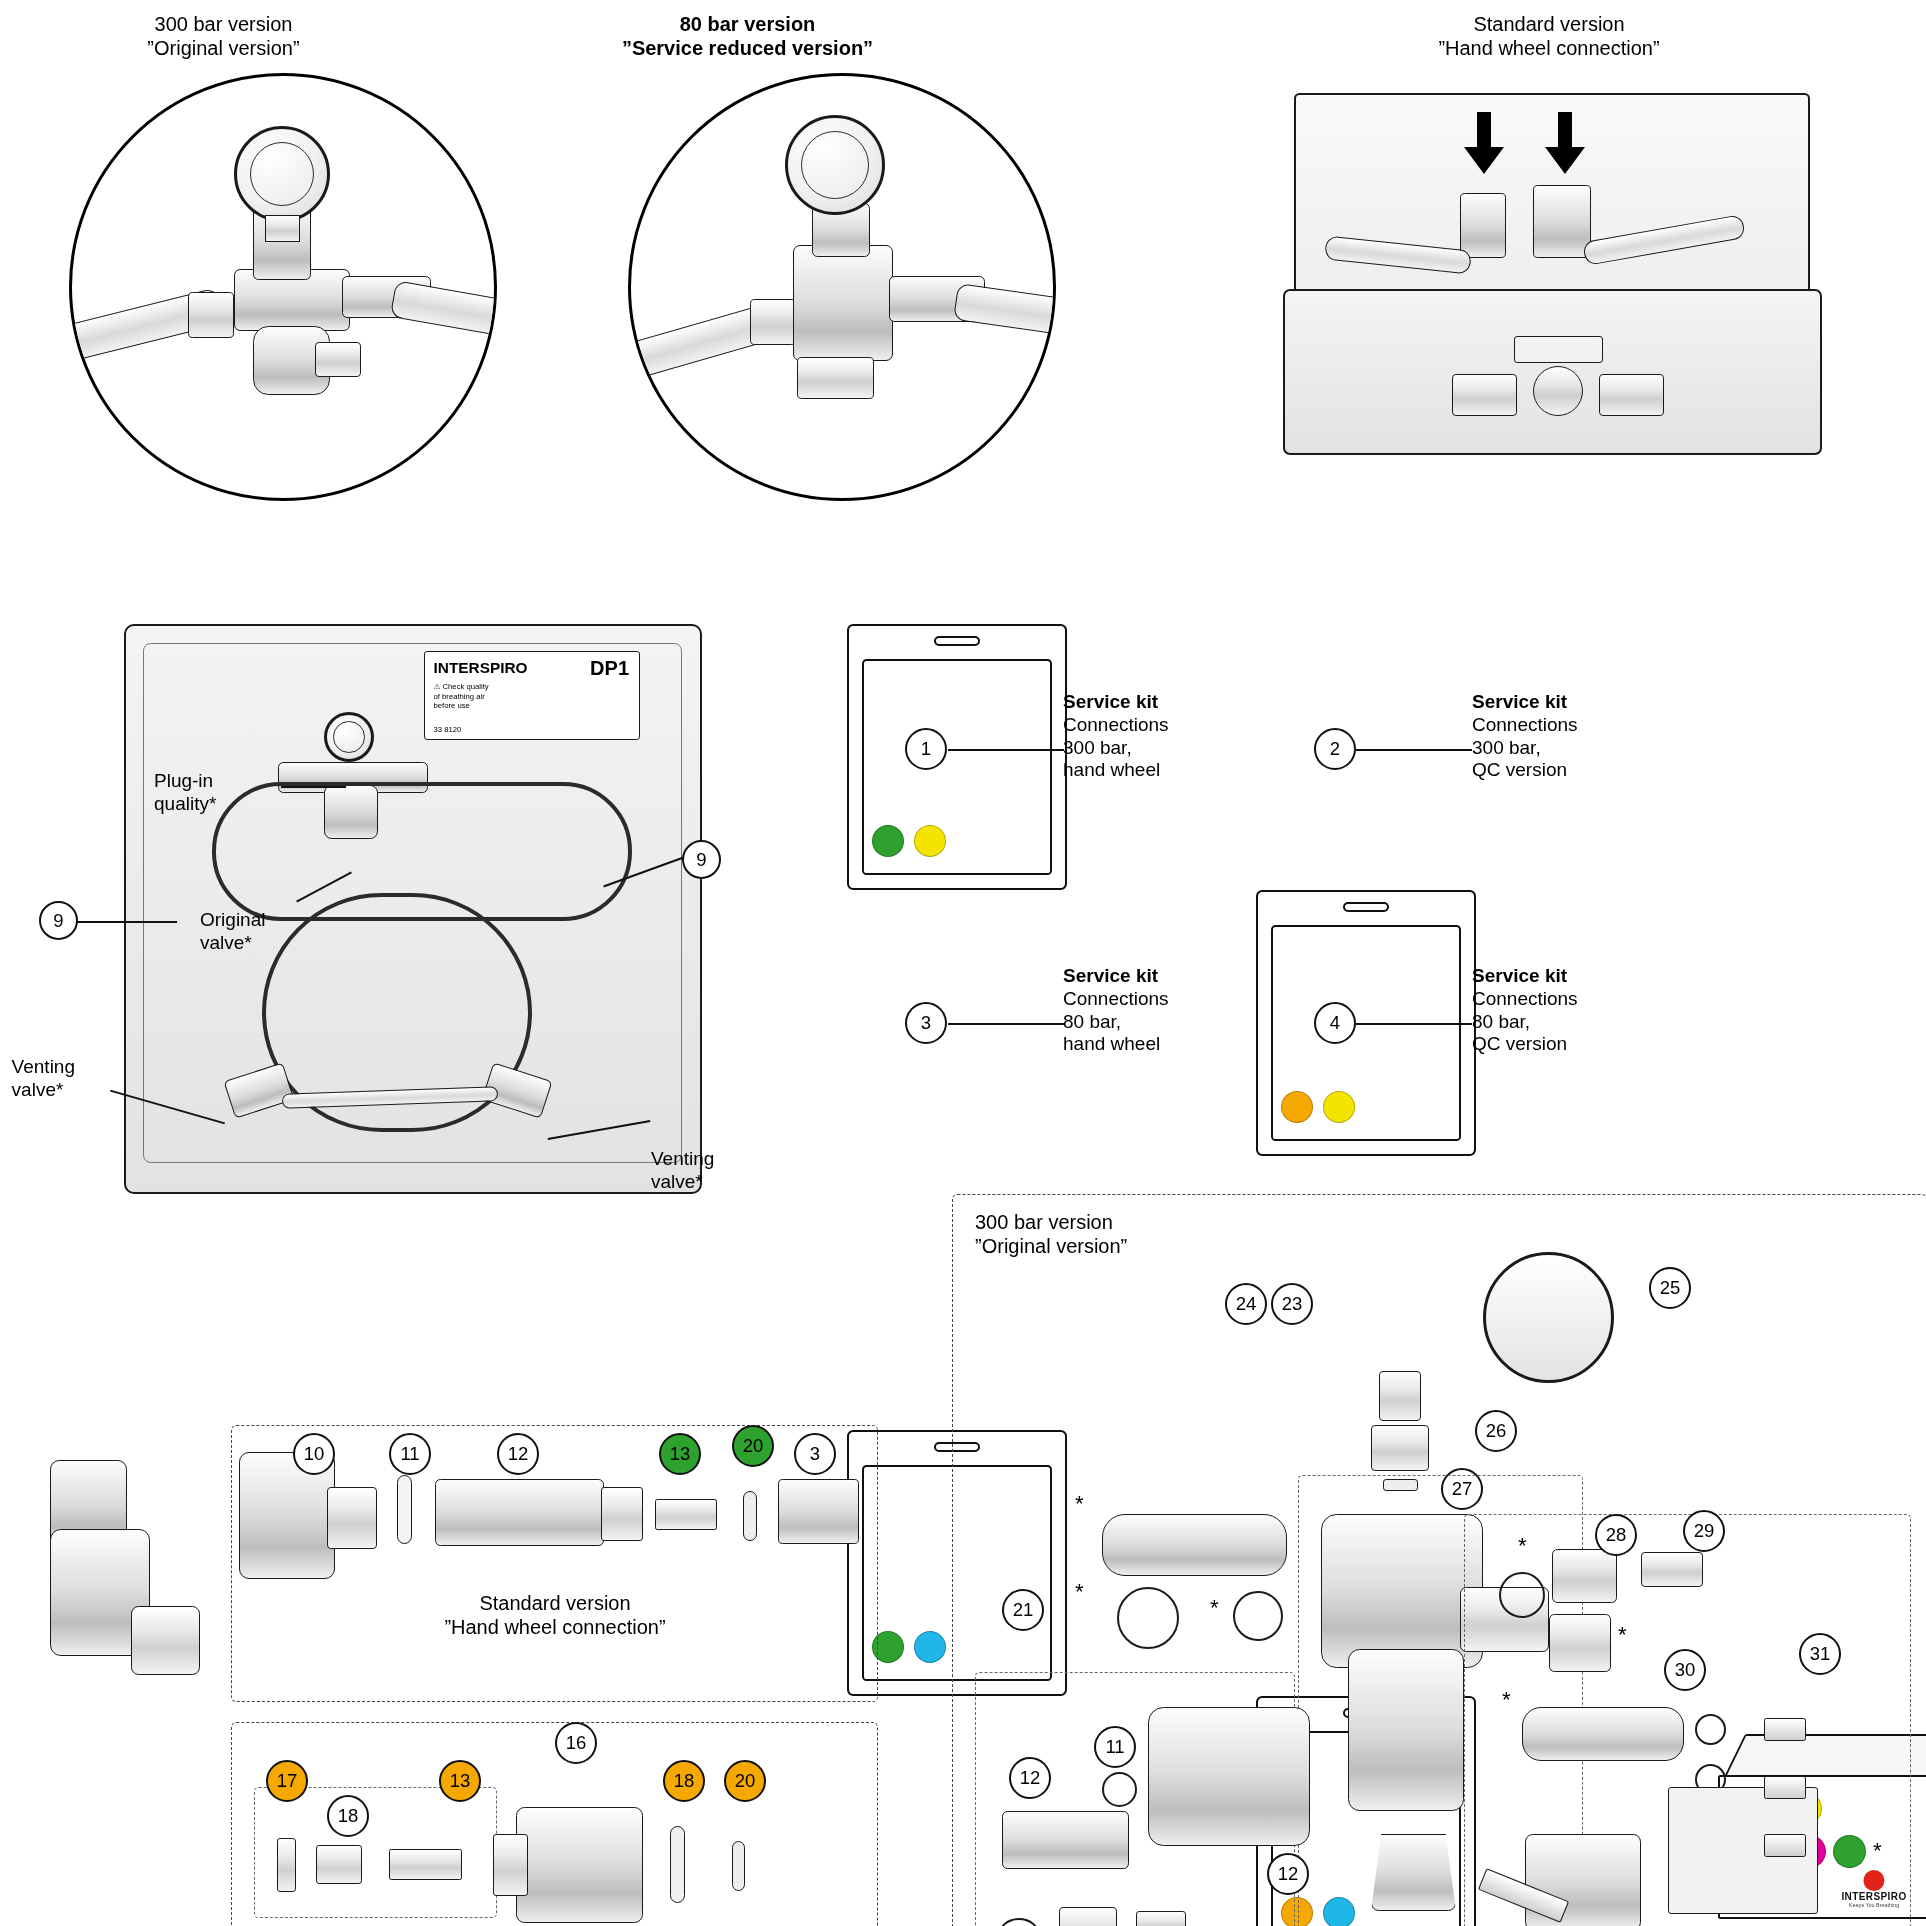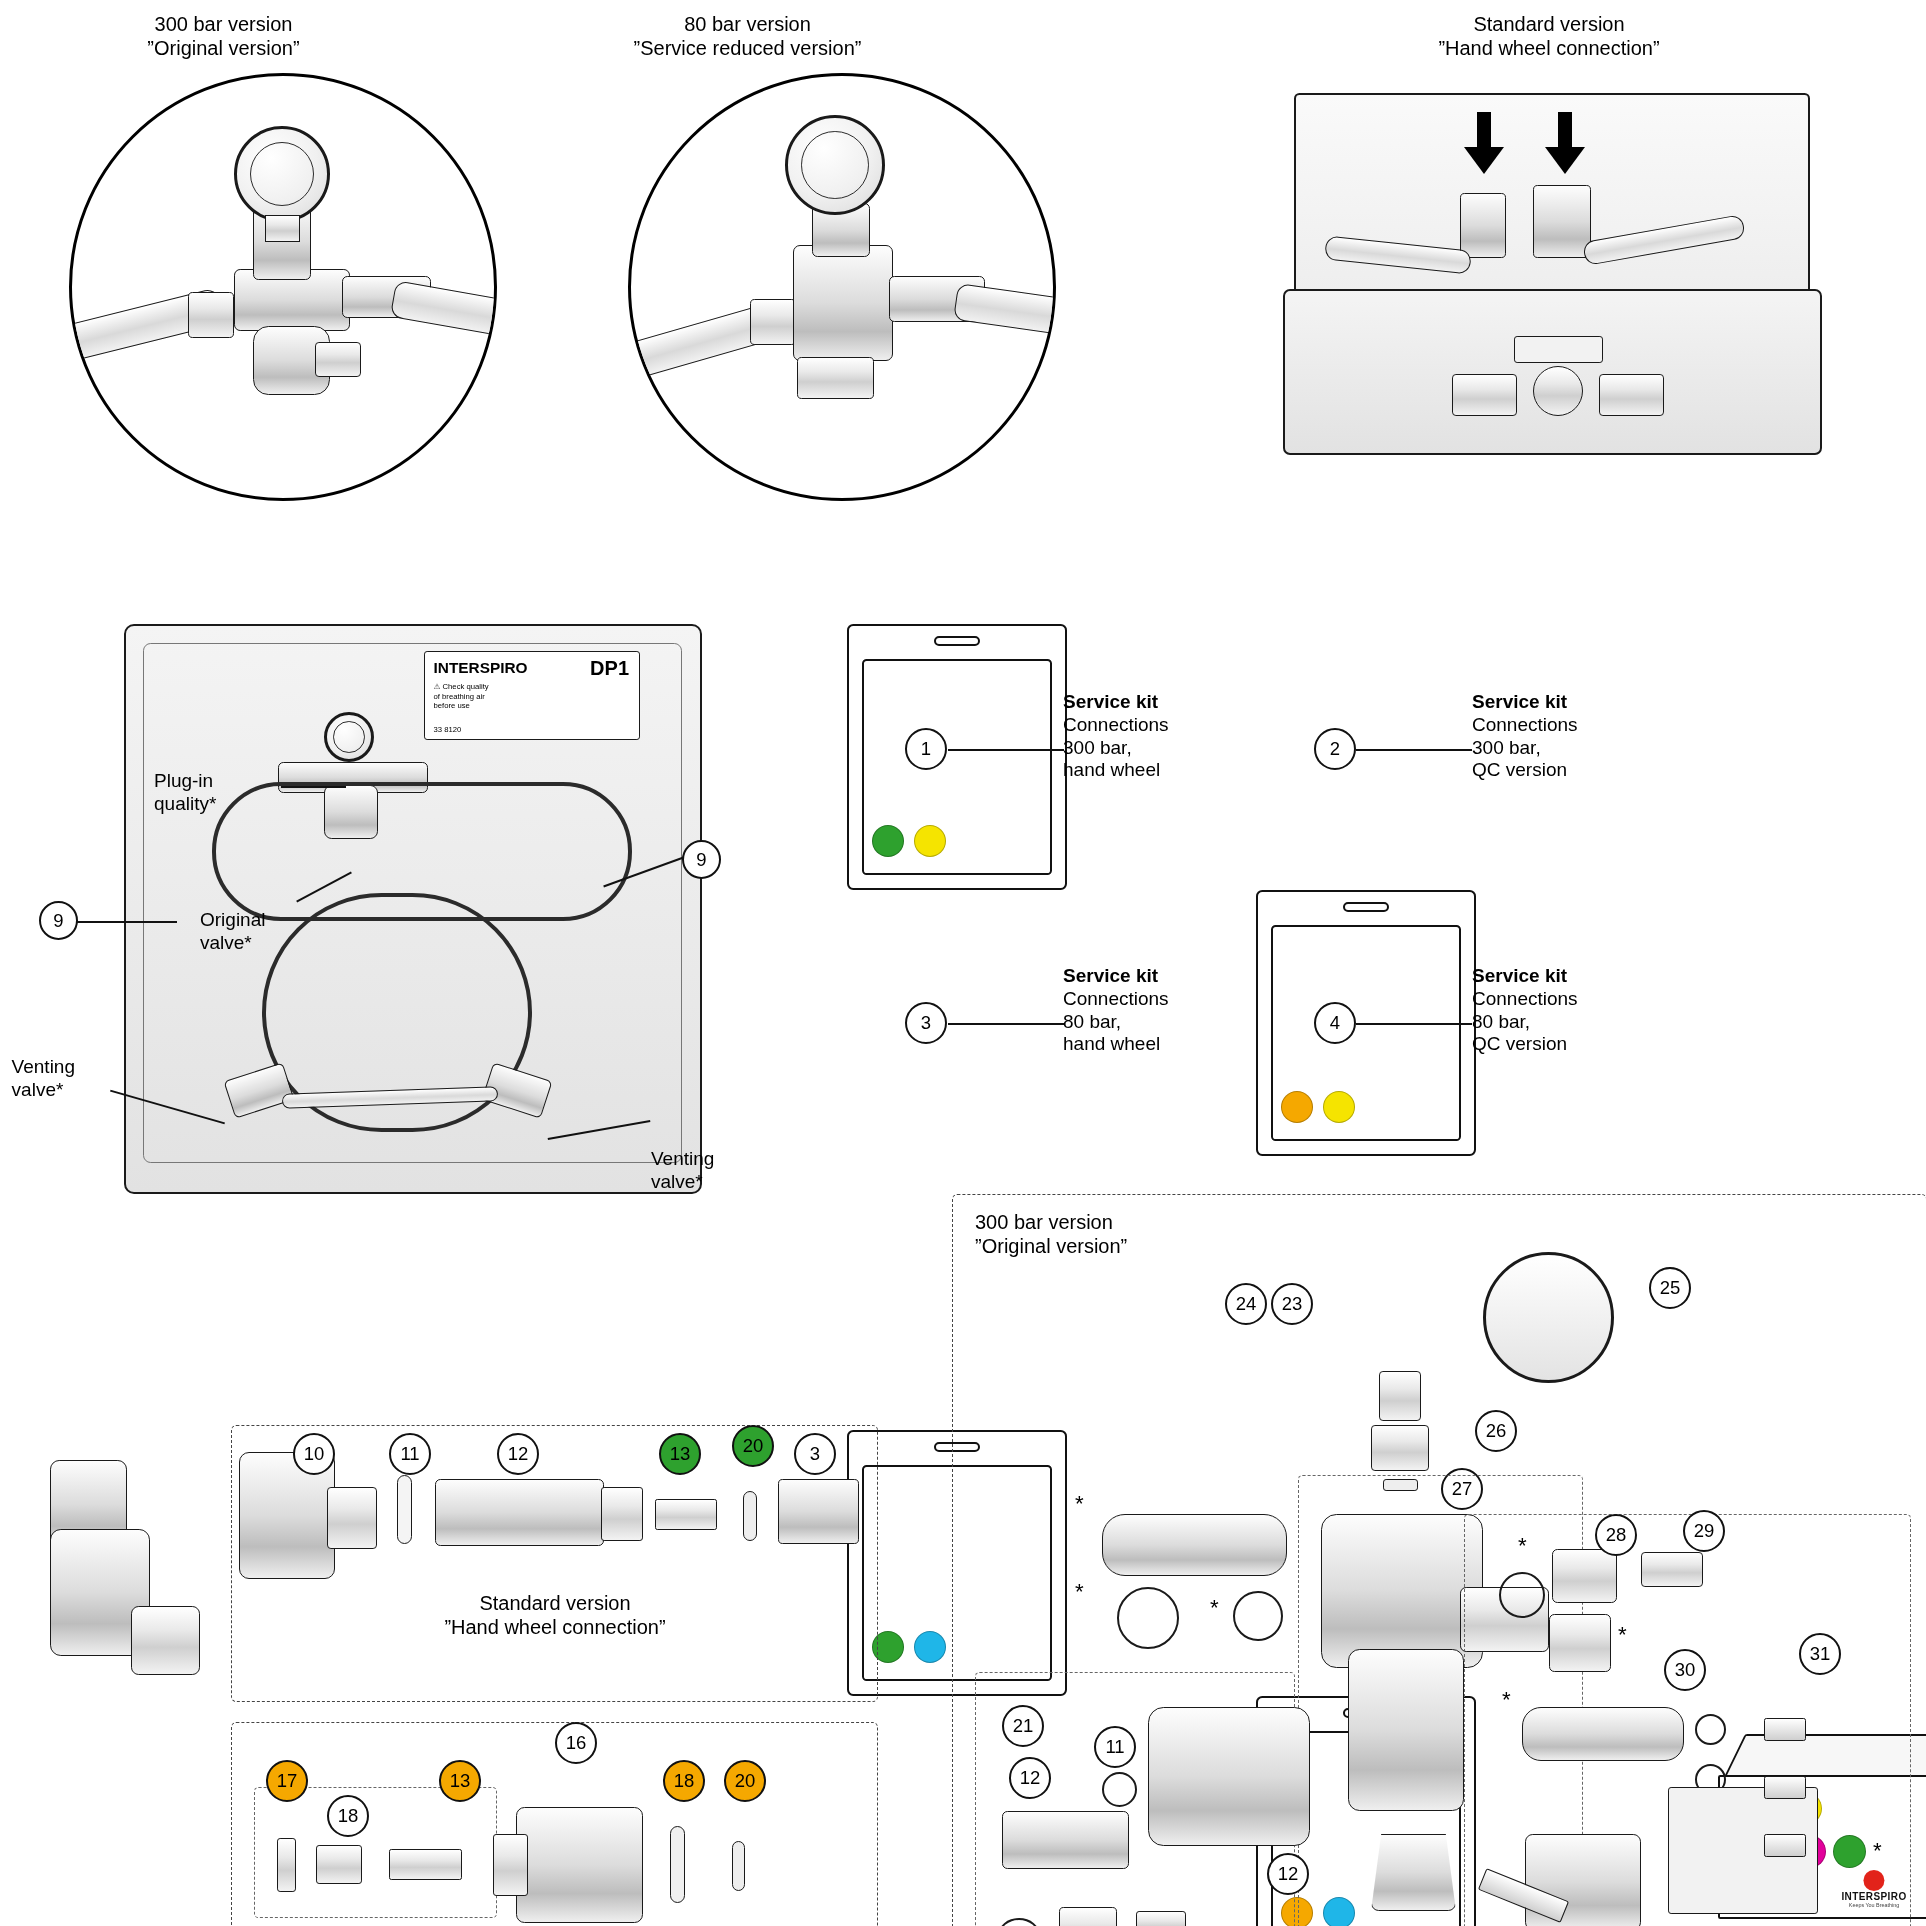--- a/index.html
+++ b/index.html
@@ -128,21 +128,21 @@
   .ring { border:2.3px solid #1a1a1a; border-radius:50%; background:transparent; }
   .star { font-size: 22.3px; }
 </style>
 </head>
 <body>
 
 <div class="abs ctr ttl" style="left:81px; top:11.6px; width:285px;">
   <div>300 bar version</div>
   <div>”Original version”</div>
 </div>
-<div class="abs ctr ttl" style="left:555px; top:11.6px; width:385px;">
+<div class="abs ctr ttl" style="left:555px; top:11.6px; width:385px;font-weight:bold;">
   <div>80 bar version</div>
   <div>”Service reduced version”</div>
 </div>
 <div class="abs ctr ttl" style="left:1337px; top:11.6px; width:424px;">
   <div>Standard version</div>
   <div>”Hand wheel connection”</div>
 </div>
 
 <div class="abs circ" style="left:69px; top:73px; width:428px; height:428px;">
 
@@ -411,21 +411,21 @@
 <div class="abs star" style="left:1210px; top:1595px;">*</div>
 <div class="abs ring" style="left:1233px; top:1591px; width:50px; height:50px;"></div>
 
 <div class="abs dashed-thin" style="left:1298px; top:1475px; width:285px; height:512px;"></div>
 <div class="abs metal-d" style="left:1321px; top:1514px; width:162px; height:154px; border-radius:15.4px;"></div>
 <div class="abs metal-d" style="left:1348px; top:1649px; width:116px; height:162px; border-radius:11.6px;"></div>
 <div class="abs metal" style="left:1460px; top:1587px; width:89px; height:65px; border-radius:6.2px;"></div>
 <div class="abs metal-d" style="left:1371px; top:1834px; width:85px; height:77px; border-radius:7.7px; clip-path: polygon(12% 0, 88% 0, 100% 100%, 0 100%);"></div>
 
 <div class="abs dashed-thin" style="left:975px; top:1672px; width:320px; height:320px;"></div>
-<div class="abs callout" style="left:1002px; top:1705px; width:42px; height:42px;">21</div>
+<div class="abs callout" style="left:1002px; top:1589px; width:42px; height:42px;">21</div>
 <div class="abs metal-d" style="left:1002px; top:1811px; width:127px; height:58px; border-radius:5.4px;"></div>
 <div class="abs metal-d" style="left:1148px; top:1707px; width:162px; height:139px; border-radius:15.4px;"></div>
 <div class="abs ring" style="left:1102px; top:1772px; width:35px; height:35px;"></div>
 <div class="abs ring" style="left:998px; top:1918px; width:42px; height:35px;"></div>
 <div class="abs metal" style="left:1059px; top:1907px; width:58px; height:46px; border-radius:4.6px;"></div>
 <div class="abs metal" style="left:1136px; top:1911px; width:50px; height:27px; border-radius:3.1px;"></div>
 
 <div class="abs callout" style="left:1009px; top:1757px; width:42px; height:42px;">12</div>
 <div class="abs callout" style="left:1094px; top:1726px; width:42px; height:42px;">11</div>
 <div class="abs callout" style="left:1267px; top:1853px; width:42px; height:42px;">12</div>

